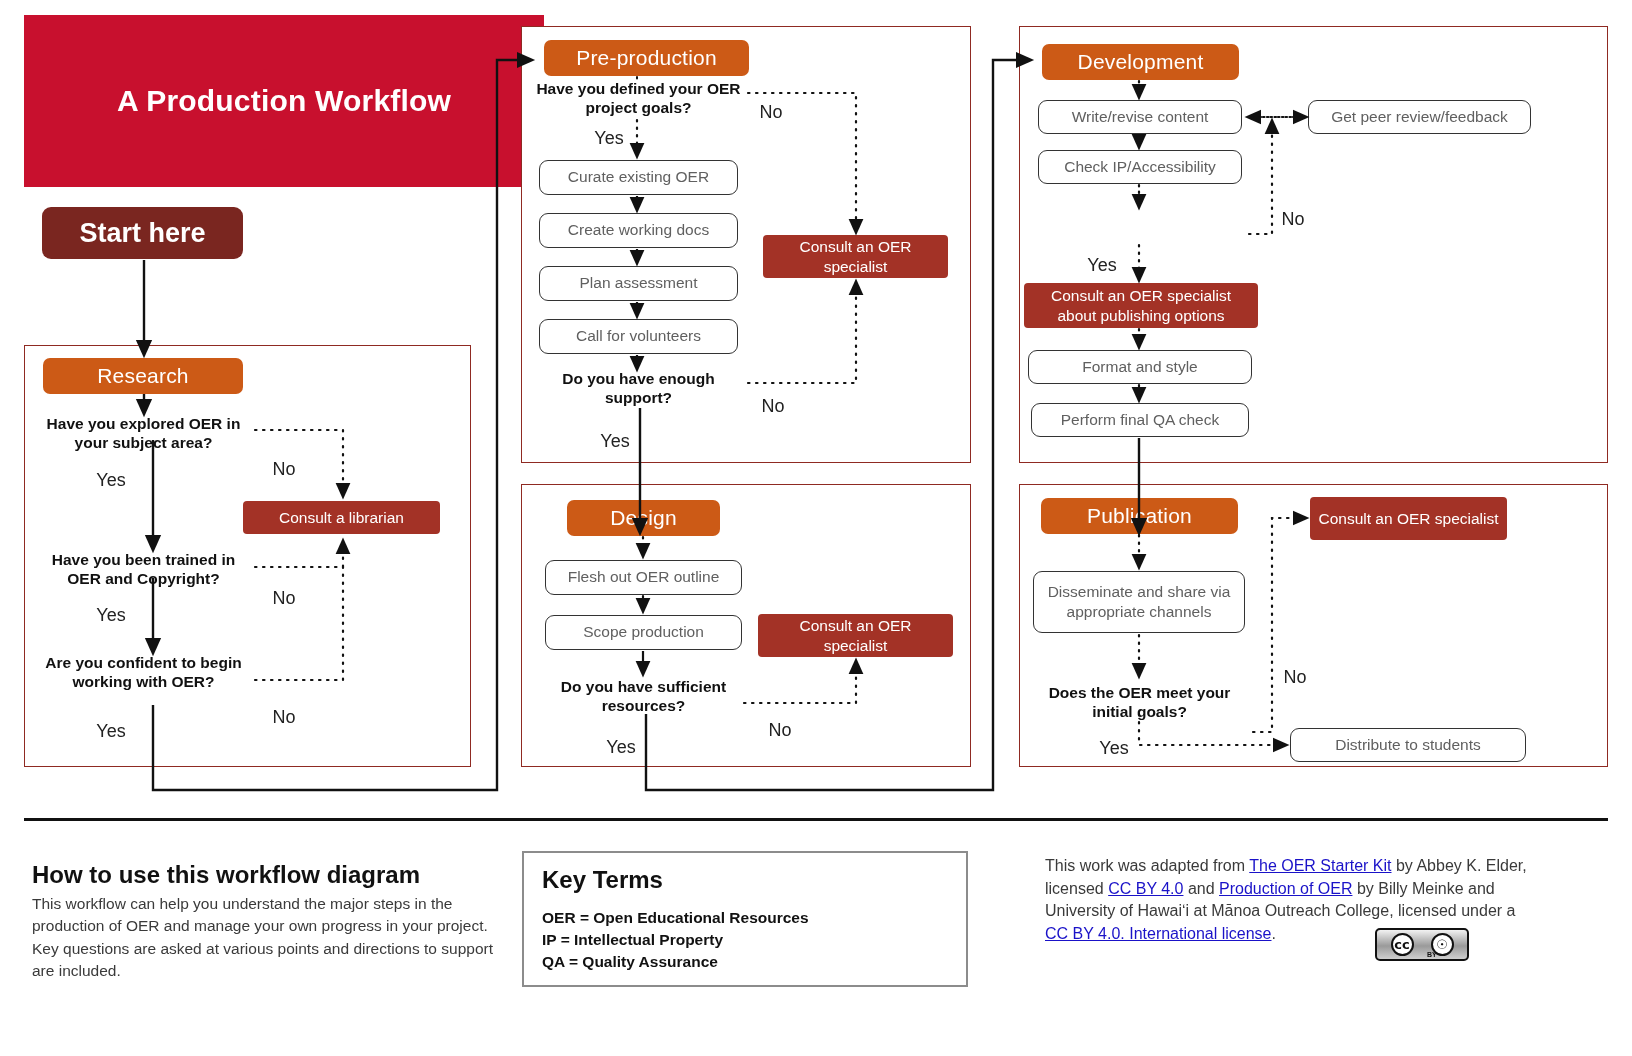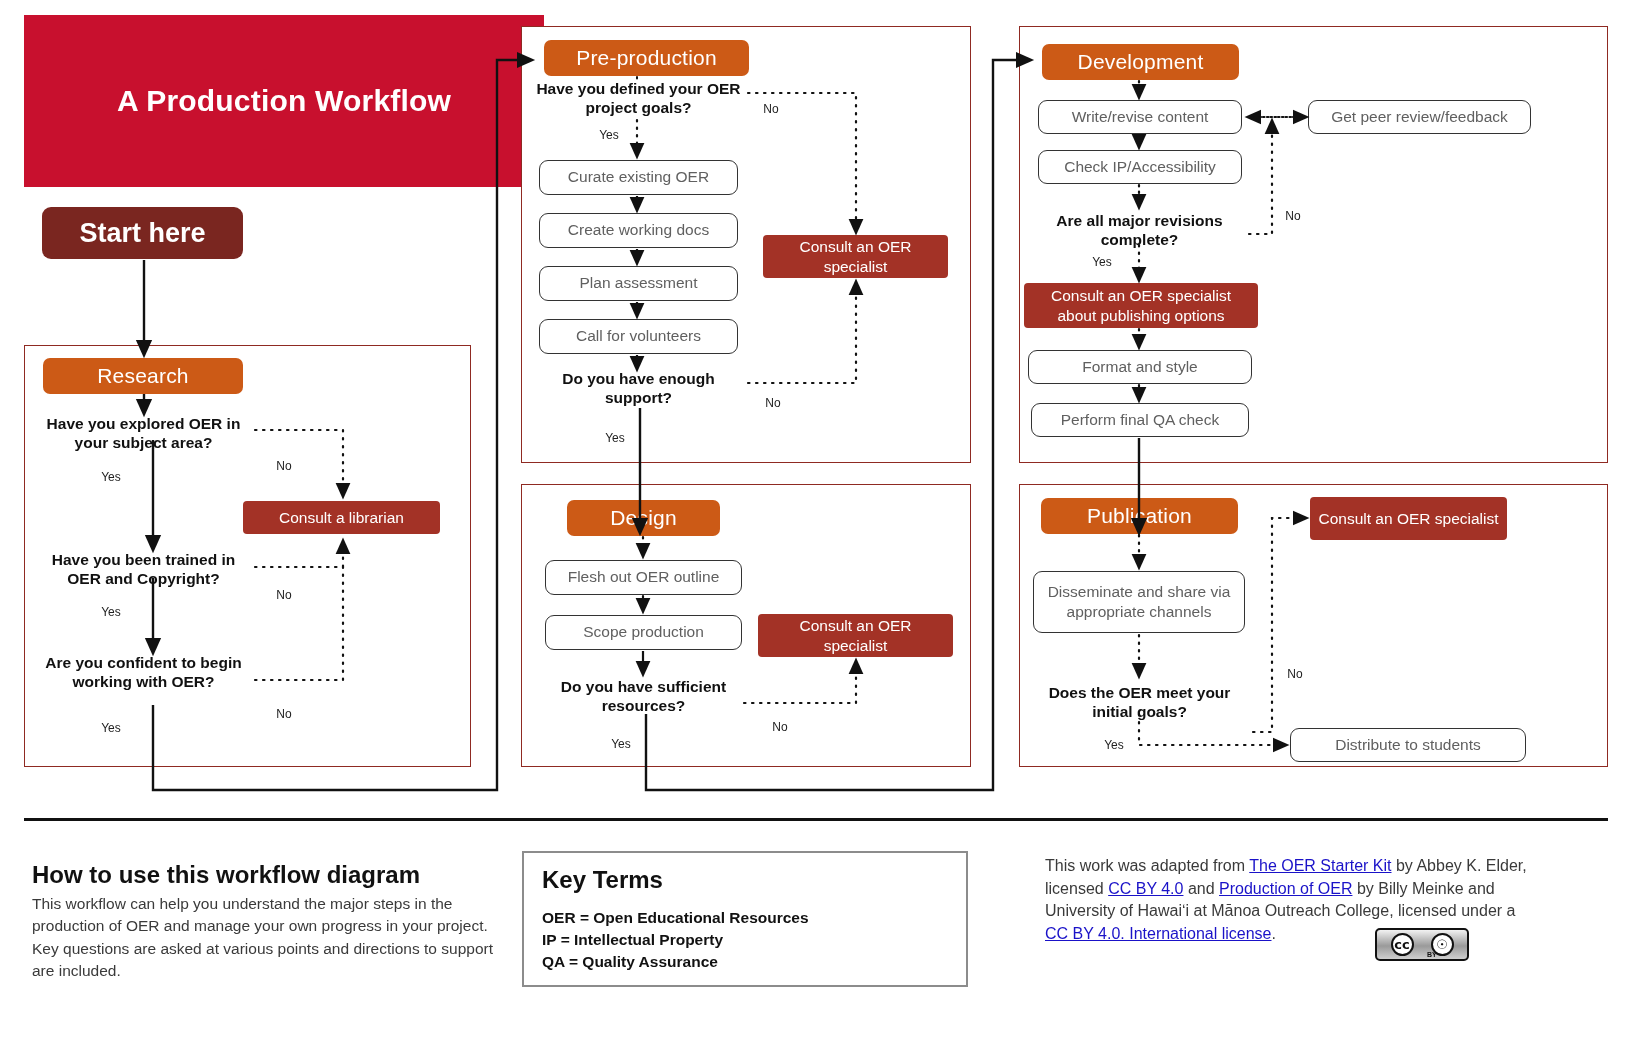--- a/index.html
+++ b/index.html
@@ -64,21 +64,21 @@
     padding: 3px 6px;
   }
 
   
   .question {
     color: #111; font-weight: bold; font-size: 15.5px; text-align: center;
     line-height: 1.22;
   }
 
   
-  .ylabel { color: #222; font-size: 12px; text-align: center; }
+  .ylabel { color: #222; font-size: 18px; text-align: center; }
 
   
   .footer-rule {
     left: 24px; top: 818px; width: 1584px; height: 2.5px; background: #111;
   }
   .howto-h { color: #111; font-weight: bold; font-size: 24px; }
   .howto-p { color: #3a3a3a; font-size: 15.5px; line-height: 1.45; }
   .key-box { border: 2.5px solid #8c8c8c; background: #fff; }
   .key-h { color: #111; font-weight: bold; font-size: 24px; }
   .key-line { color: #111; font-weight: bold; font-size: 15.5px; line-height: 1.42; }
@@ -212,21 +212,20 @@
   </div>
 
   <div class="abs step-box" style="left:1308px; top:100px; width:223px; height:34px;">
     <span>Get peer review/feedback</span>
   </div>
 
   <div class="abs step-box" style="left:1038px; top:150px; width:204px; height:34px;">
     <span>Check IP/Accessibility</span>
   </div>
 
-  <div class="abs question" style="left:1032px; top:212px; width:215px;">Are all major revisions complete?</div>
 
   <div class="abs ylabel" style="left:1085px; top:255px; width:34px;">Yes</div>
   <div class="abs ylabel" style="left:1276px; top:209px; width:34px;">No</div>
 
   <div class="abs action-pill" style="left:1024px; top:283px; width:234px; height:45px;">
     <span style="font-size:15.5px">Consult an OER specialist about publishing options</span>
   </div>
 
   <div class="abs step-box" style="left:1028px; top:350px; width:224px; height:34px;">
     <span>Format and style</span>

